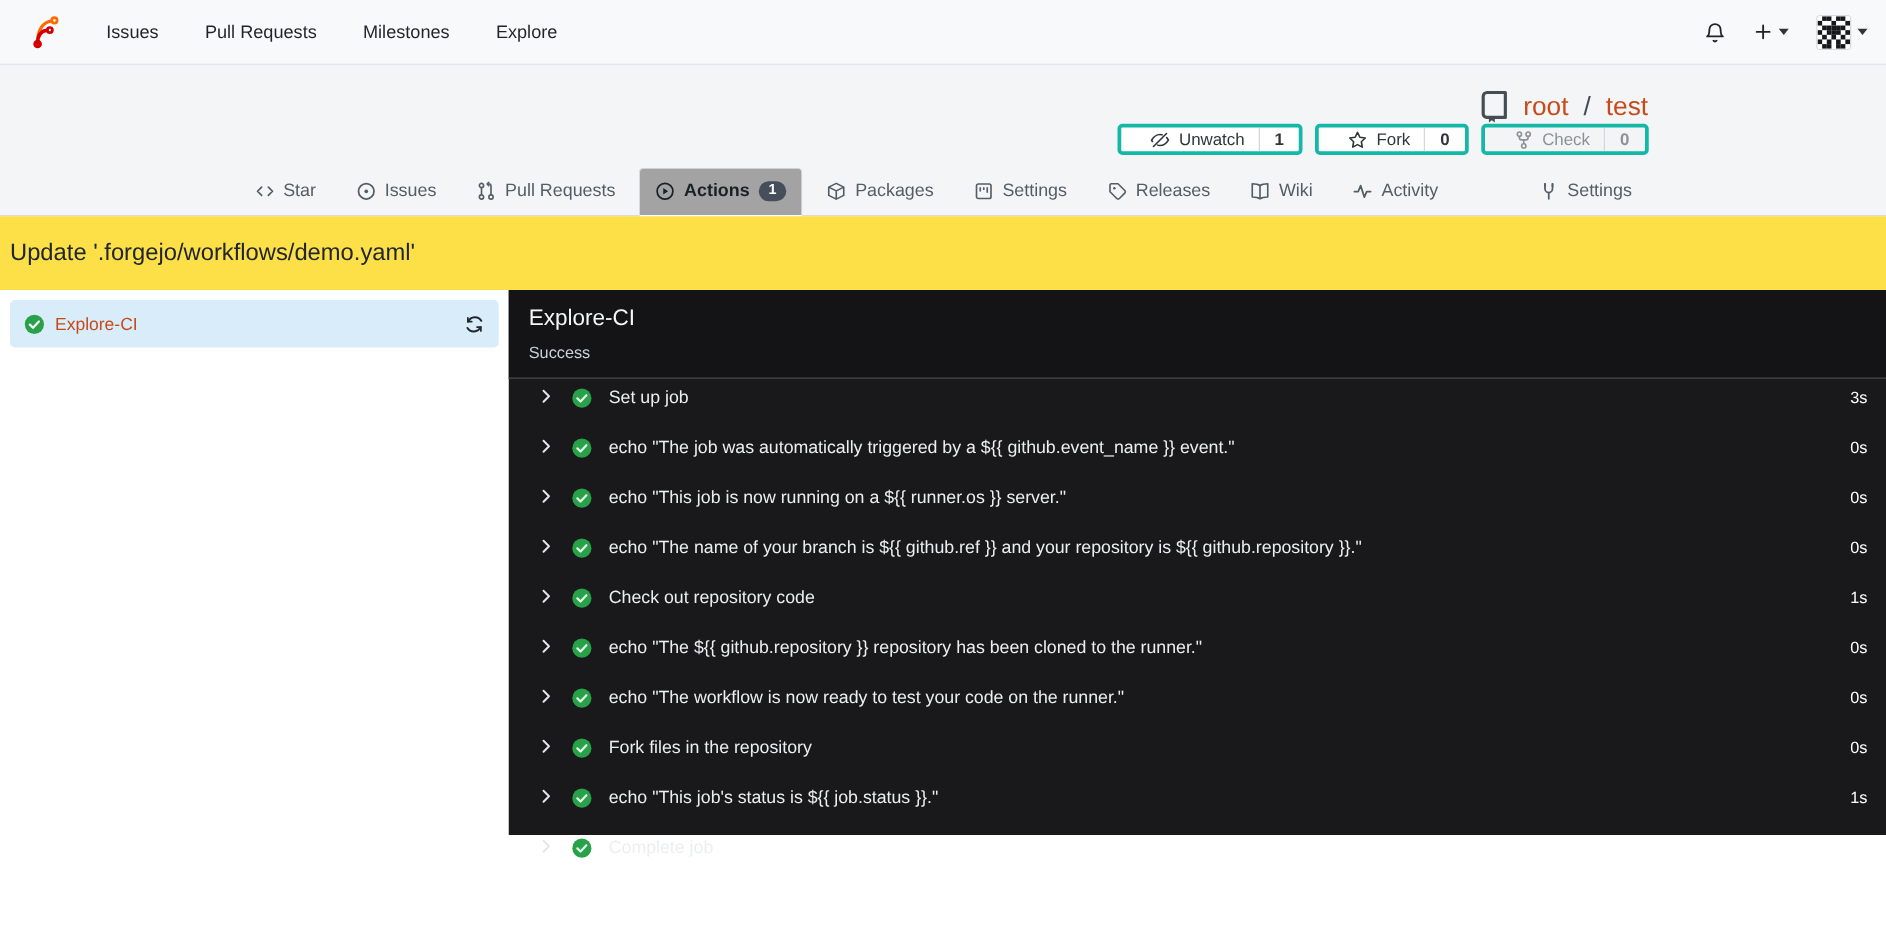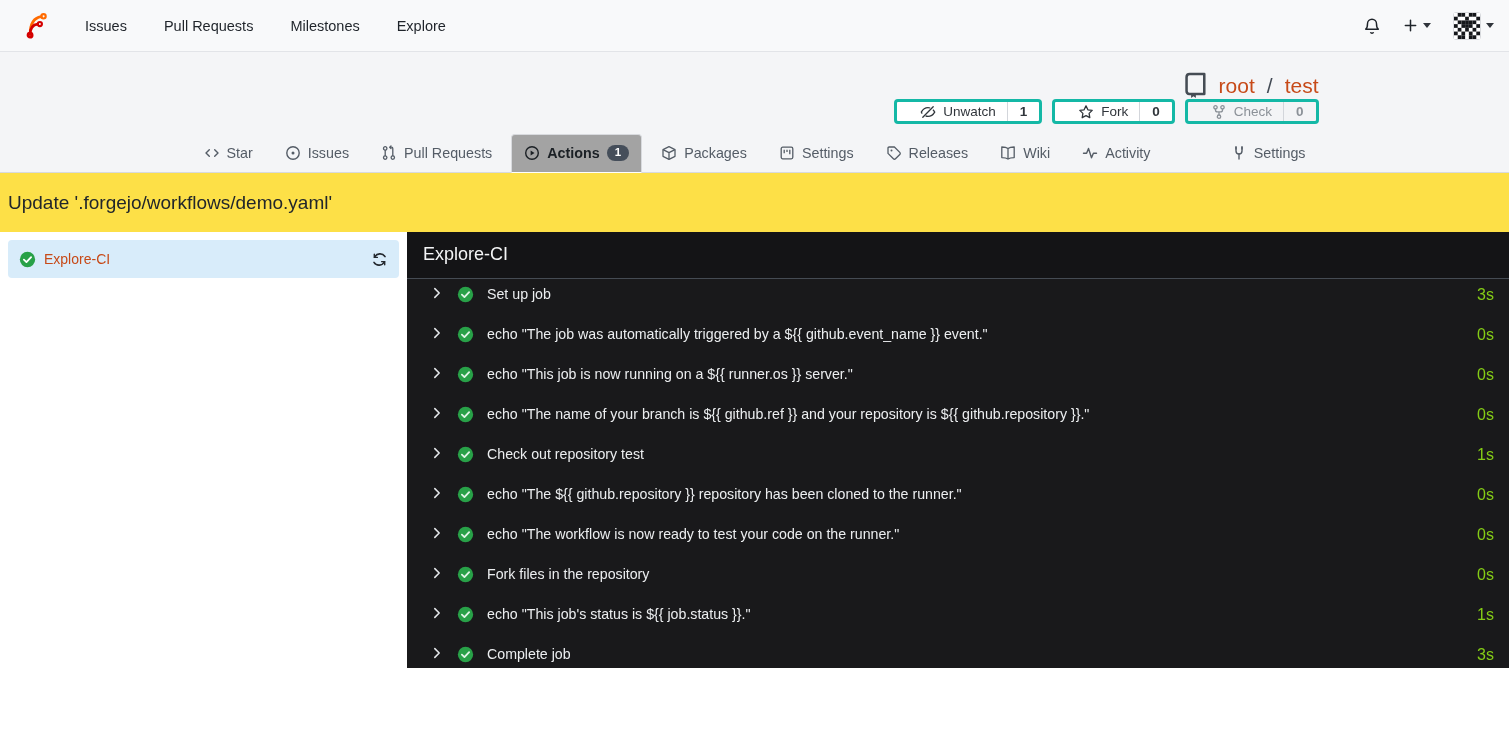--- a/index.html
+++ b/index.html
@@ -70,21 +70,21 @@
   .job-item .job-label { color:#c74a18; font-size:14px; }
   .job-item .job-refresh { margin-left:auto; cursor:pointer; }
 
   .log-panel { flex:1; background:#19191b; color:#e9ebee; display:flex; flex-direction:column; }
   .log-header { padding:12px 16px 13px; background:#141416; border-bottom:1px solid #454b53; }
   .log-job-name { font-size:18px; color:#f4f5f6; font-weight:400; }
   .log-status { font-size:13px; color:#cdd1d5; margin-top:9px; }
   .step-list { padding:7px 15px 0 23px; }
   .step-row { height:40px; display:flex; align-items:flex-start; gap:13px; cursor:pointer; }
   .step-name { font-size:14.2px; color:#eceef0; }
-  .step-duration { margin-left:auto; font-size:16px; color:#84cc16; }
+  .step-duration { margin-left:auto; font-size:13px; color:#ffffff; }
 
   .muted-stroke { stroke:#545c66; }
 </style>
 </head>
 <body>
 
 <div class="navbar">
   <div class="nav-logo">
     <svg width="26" height="28" viewBox="0 0 24 26" fill="none">
       <circle cx="19" cy="4" r="2" stroke="#ff6b00" stroke-width="2"></circle>
@@ -295,20 +295,21 @@
           <path d="M3.1 3.1v2.9h2.9" stroke-width="1.3"></path>
             <path d="M12.9 12.9V10h-2.9" stroke-width="1.3"></path>
         </svg>
       </span>
     </div>
   </div>
 
   <div class="log-panel">
     <div class="log-header">
       <div class="log-job-name">Explore-CI</div>
+      <div class="log-status">Success</div>
     </div>
     <div class="step-list">
   <div class="step-row">
     <svg width="14" height="14" viewBox="0 0 16 16" fill="none" stroke="#e4e7ea" stroke-width="1.8" stroke-linecap="round" stroke-linejoin="round">
             <path d="M5.5 3 10.5 8 5.5 13"></path>
           </svg>
     <svg width="17" height="17" viewBox="0 0 16 16">
             <circle cx="8" cy="8" r="7.2" fill="#28a148"></circle>
             <path d="M4.6 8.2 7 10.5 11.4 5.8" fill="none" stroke="#dff5e6" stroke-width="1.7" stroke-linecap="round" stroke-linejoin="round"></path>
           </svg>
@@ -353,21 +354,21 @@
   </div>
 
   <div class="step-row">
     <svg width="14" height="14" viewBox="0 0 16 16" fill="none" stroke="#e4e7ea" stroke-width="1.8" stroke-linecap="round" stroke-linejoin="round">
             <path d="M5.5 3 10.5 8 5.5 13"></path>
           </svg>
     <svg width="17" height="17" viewBox="0 0 16 16">
             <circle cx="8" cy="8" r="7.2" fill="#28a148"></circle>
             <path d="M4.6 8.2 7 10.5 11.4 5.8" fill="none" stroke="#dff5e6" stroke-width="1.7" stroke-linecap="round" stroke-linejoin="round"></path>
           </svg>
-    <span class="step-name">Check out repository test</span>
+    <span class="step-name">Check out repository code</span>
     <span class="step-duration">1s</span>
   </div>
 
   <div class="step-row">
     <svg width="14" height="14" viewBox="0 0 16 16" fill="none" stroke="#e4e7ea" stroke-width="1.8" stroke-linecap="round" stroke-linejoin="round">
             <path d="M5.5 3 10.5 8 5.5 13"></path>
           </svg>
     <svg width="17" height="17" viewBox="0 0 16 16">
             <circle cx="8" cy="8" r="7.2" fill="#28a148"></circle>
             <path d="M4.6 8.2 7 10.5 11.4 5.8" fill="none" stroke="#dff5e6" stroke-width="1.7" stroke-linecap="round" stroke-linejoin="round"></path>

